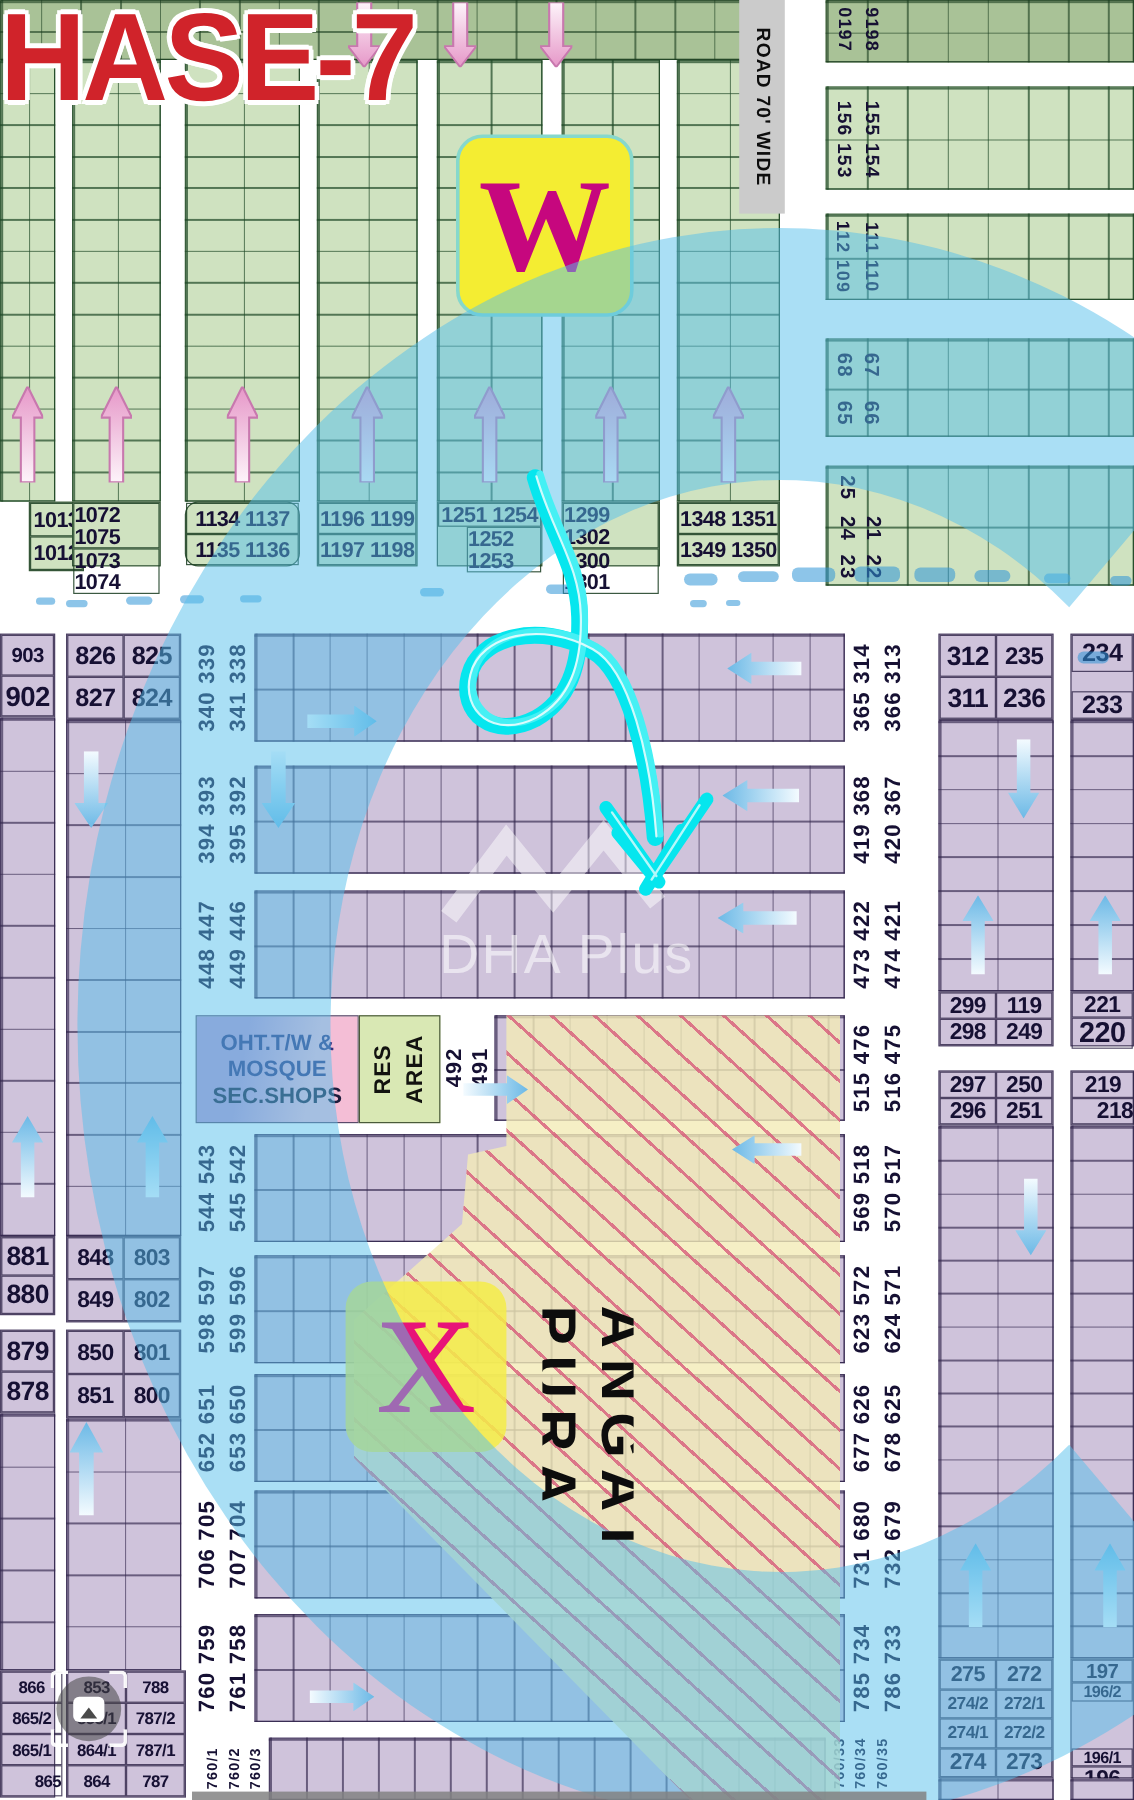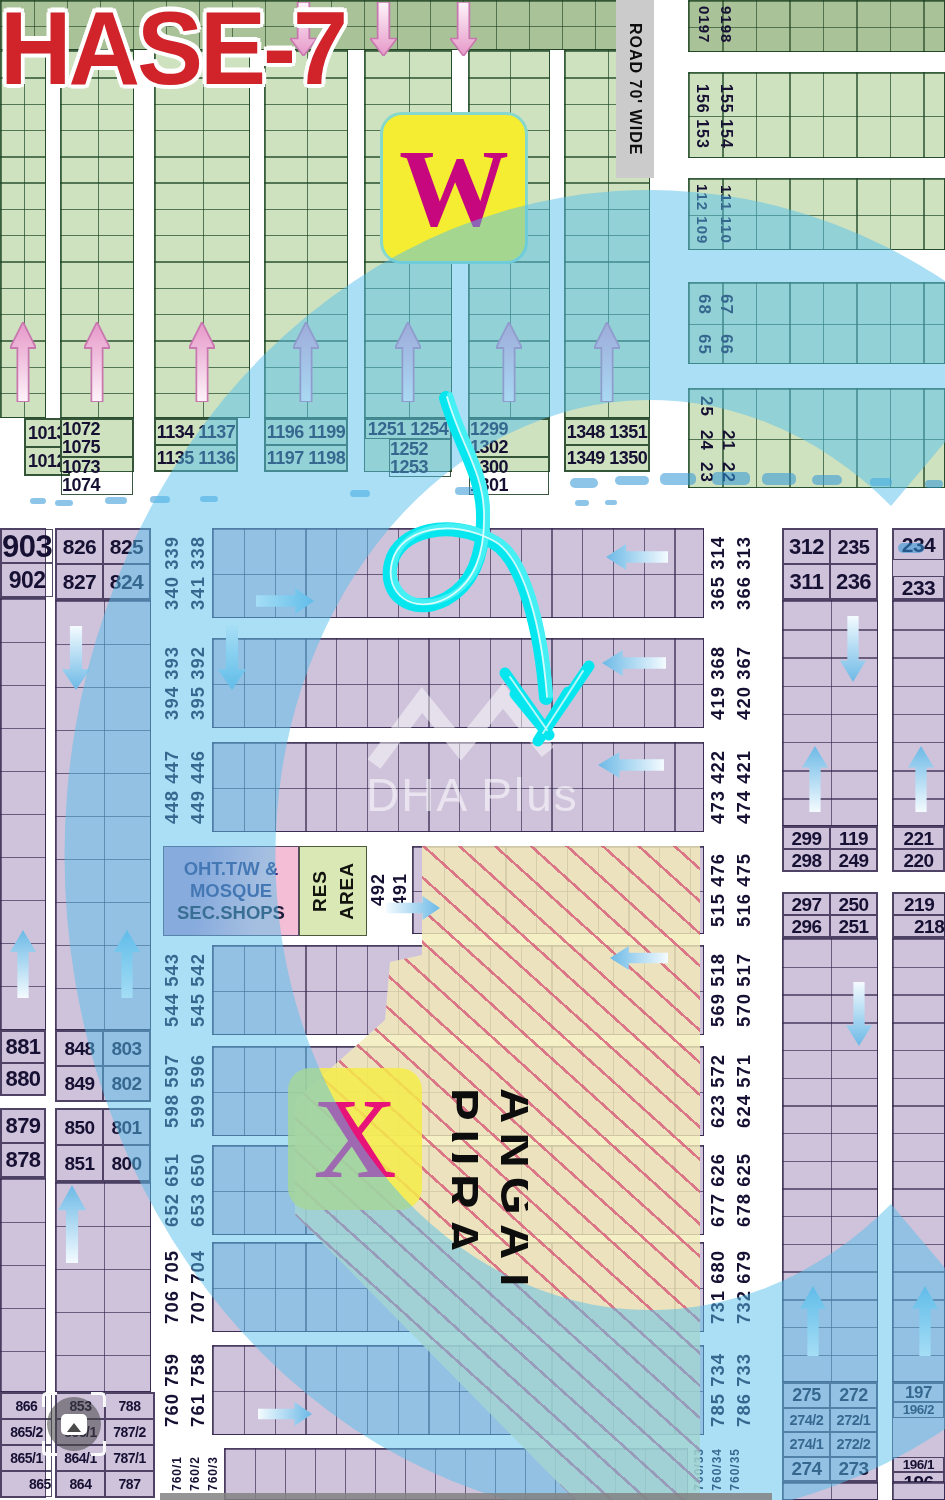--- a/index.html
+++ b/index.html
@@ -103,21 +103,21 @@
     <div class="ngrid n-green" style="left: 0px; top: 418px; width: 46px; height: 58px; grid-template-rows: repeat(2, 1fr); grid-template-columns: repeat(1, 1fr); margin-left: 24px;">
       <div style="font-size: 18px;">1013</div>
       <div style="font-size: 18px;">1012</div>
     </div>
     <div class="cells t-green" style="left: 60px; top: 50px; width: 74px; height: 368px; --cw: 37px; --ch: 26.3px;"></div>
     <div class="ngrid n-green" style="left: 60px; top: 418px; width: 74px; height: 54px; grid-template-rows: repeat(2, 1fr); grid-template-columns: repeat(1, 1fr);">
       <div style="font-size: 18px;">1072 1075</div>
       <div style="font-size: 18px;">1073 1074</div>
     </div>
     <div class="cells t-green" style="left: 154px; top: 50px; width: 96px; height: 368px; --cw: 48px; --ch: 26.3px;"></div>
-    <div class="ngrid n-green" style="left: 154px; top: 418px; width: 84px; height: 54px; grid-template-rows: repeat(2, 1fr); grid-template-columns: repeat(1, 1fr);">
+    <div class="ngrid n-green" style="left: 154px; top: 418px; width: 96px; height: 54px; grid-template-rows: repeat(2, 1fr); grid-template-columns: repeat(1, 1fr); border-radius: 11px;">
       <div style="font-size: 18px;">1134 1137</div>
       <div style="font-size: 18px;">1135 1136</div>
     </div>
     <div class="cells t-green" style="left: 264px; top: 50px; width: 84px; height: 368px; --cw: 42px; --ch: 26.3px;"></div>
     <div class="ngrid n-green" style="left: 264px; top: 418px; width: 84px; height: 54px; grid-template-rows: repeat(2, 1fr); grid-template-columns: repeat(1, 1fr);">
       <div style="font-size: 18px;">1196 1199</div>
       <div style="font-size: 18px;">1197 1198</div>
     </div>
     <div class="cells t-green" style="left: 364px; top: 50px; width: 88px; height: 368px; --cw: 44px; --ch: 26.3px;"></div>
     <div class="ngrid n-green" style="left: 364px; top: 418px; width: 88px; height: 54px; grid-template-rows: repeat(2, 1fr); grid-template-columns: repeat(1, 1fr);">
@@ -268,21 +268,21 @@
     <svg width="26" height="80" viewBox="0 0 30 80" preserveAspectRatio="none" style="position: absolute; left: 594px; top: 322px; z-index: 2;">
       <defs>
         <linearGradient id="g9" x1="0" y1="1" x2="0" y2="0">
           <stop offset="0" stop-color="#fdf4fa"></stop>
           <stop offset="1" stop-color="#e697c8"></stop>
         </linearGradient>
       </defs>
       <polygon points="15,0 30,26 21.5,26 21.5,80 8.5,80 8.5,26 0,26" fill="url(#g9)" stroke="#c878ae" stroke-width="2"></polygon>
     </svg>
     <div class="ngrid n-purp" style="left: 0px; top: 528px; width: 46px; height: 70px; grid-template-rows: repeat(2, 1fr); grid-template-columns: repeat(1, 1fr);">
-      <div style="font-size: 31px;">903</div>
+      <div style="font-size: 17px;">903</div>
       <div style="font-size: 23px;">902</div>
     </div>
     <div class="cells t-purp" style="left: 0px; top: 598px; width: 46px; height: 432px; --cw: 99px; --ch: 43px;"></div>
     <div class="ngrid n-purp" style="left: 0px; top: 1030px; width: 46px; height: 66px; grid-template-rows: repeat(2, 1fr); grid-template-columns: repeat(1, 1fr);">
       <div style="font-size: 22px;">881</div>
       <div style="font-size: 22px;">880</div>
     </div>
     <div class="ngrid n-purp" style="left: 0px; top: 1108px; width: 46px; height: 70px; grid-template-rows: repeat(2, 1fr); grid-template-columns: repeat(1, 1fr);">
       <div style="font-size: 22px;">879</div>
       <div style="font-size: 22px;">878</div>
@@ -491,21 +491,21 @@
       <div style="font-size: 19px;">273</div>
     </div>
     <div class="cells t-purp" style="left: 782px; top: 1482px; width: 96px; height: 18px; --cw: 48px; --ch: 18px;"></div>
     <div class="ngrid n-purp" style="left: 892px; top: 528px; width: 53px; height: 72px; grid-template-rows: repeat(2, 1fr); grid-template-columns: repeat(1, 1fr);">
       <div style="font-size: 21px;">234</div>
       <div style="font-size: 21px; margin-top: 16px;">233</div>
     </div>
     <div class="cells t-purp" style="left: 892px; top: 600px; width: 53px; height: 226px; --cw: 99px; --ch: 28.2px;"></div>
     <div class="ngrid n-purp" style="left: 892px; top: 826px; width: 53px; height: 46px; grid-template-rows: repeat(2, 1fr); grid-template-columns: repeat(1, 1fr);">
       <div style="font-size: 19px;">221</div>
-      <div style="font-size: 19px;">220</div>
+      <div style="font-size: 24px;">220</div>
     </div>
     <div class="ngrid n-purp" style="left: 892px; top: 892px; width: 53px; height: 46px; grid-template-rows: repeat(2, 1fr); grid-template-columns: repeat(1, 1fr);">
       <div style="font-size: 19px;">219</div>
       <div style="font-size: 19px; padding-left: 20px;">218</div>
     </div>
     <div class="cells t-purp" style="left: 892px; top: 938px; width: 53px; height: 444px; --cw: 99px; --ch: 27.7px;"></div>
     <div class="ngrid n-purp" style="left: 892px; top: 1382px; width: 53px; height: 100px; grid-template-rows: repeat(4, 1fr); grid-template-columns: repeat(1, 1fr);">
       <div style="font-size: 17px;">197</div>
       <div style="font-size: 13.5px;">196/2</div>
       <div style="font-size: 13.5px; margin-top: 39px;">196/1</div>

